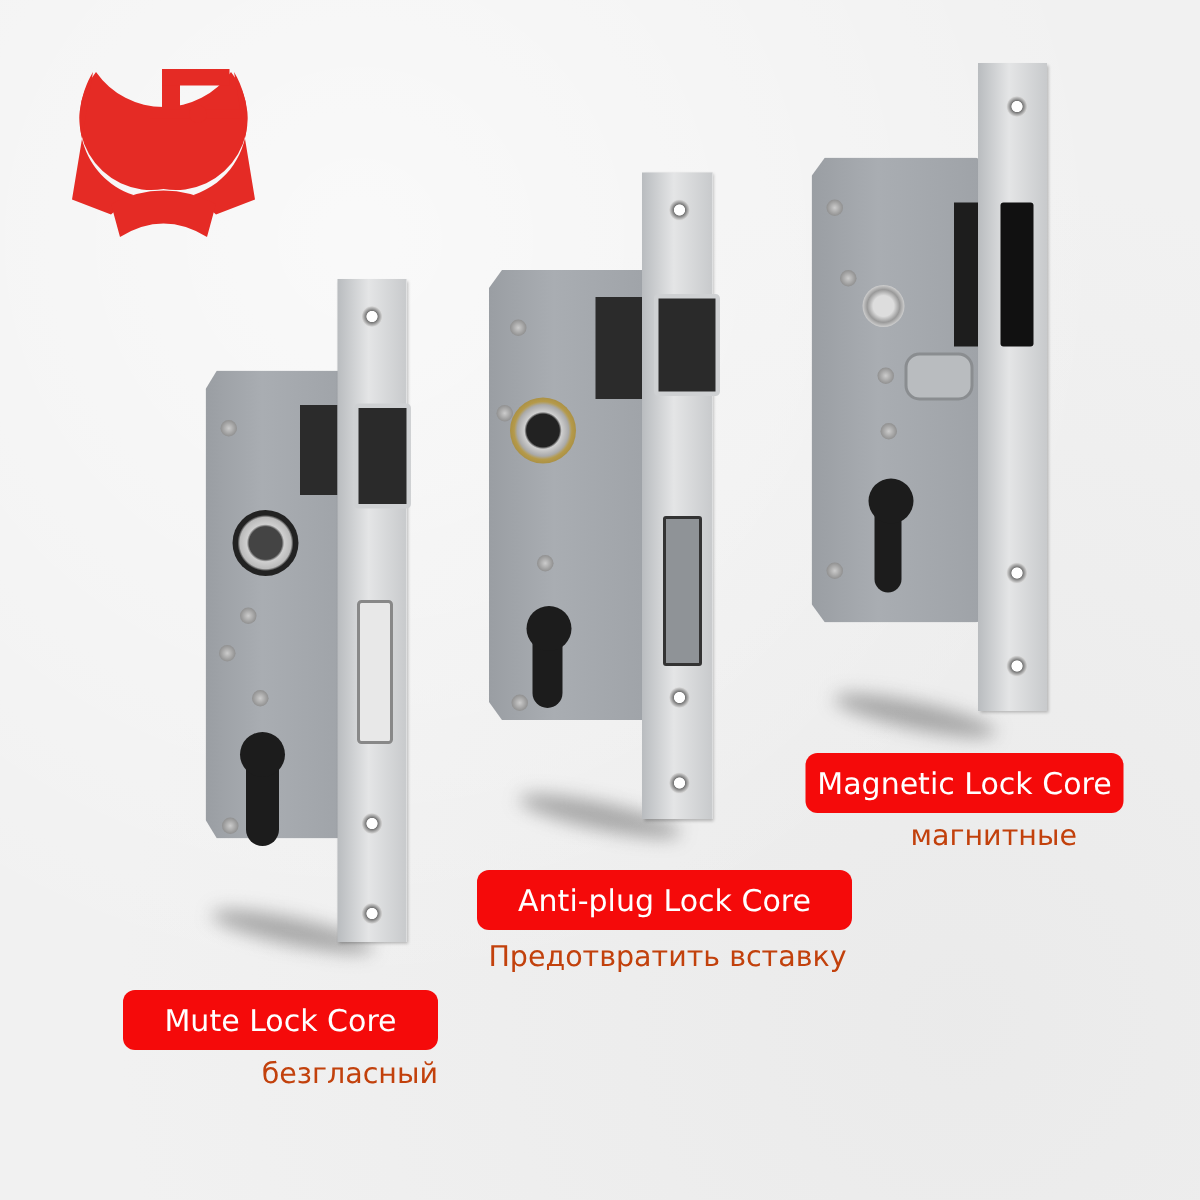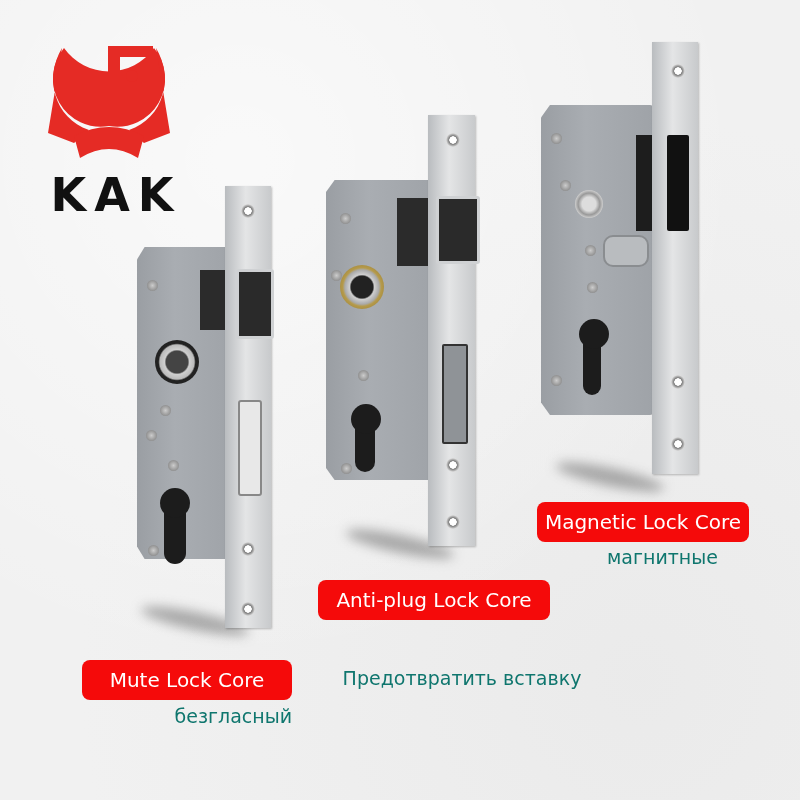--- a/index.html
+++ b/index.html
@@ -73,42 +73,41 @@
   }
 
   
   .badge {
     position: absolute; background: #f50a0a; color: #fff;
     border-radius: 8px; height: 40px; line-height: 40px;
     font-family: "DejaVu Sans", sans-serif; font-size: 20px; text-align: center;
     white-space: nowrap;
   }
   .sub {
-    position: absolute; color: #0f766e; font-family: "DejaVu Sans", sans-serif;
+    position: absolute; color: #c2410c; font-family: "DejaVu Sans", sans-serif;
     font-size: 19px; text-align: center; white-space: nowrap;
   }
 </style>
 </head>
 <body>
 
 <div class="abs logo">
   <svg viewBox="0 0 150 140">
 
     <path d="M30 30 A55 55 0 0 0 120 30 A48 48 0 0 1 75 108 A48 48 0 0 1 30 30 Z" fill="#e52b25" transform="translate(0,0)"></path>
     <path d="M28 30 C10 60 20 100 55 112 L40 125 L14 115 Z" fill="#e52b25"></path>
     <path d="M122 30 C140 60 130 100 95 112 L110 125 L136 115 Z" fill="#e52b25"></path>
     <path d="M40 118 Q75 100 110 118 L104 140 Q75 122 46 140 Z" fill="#e52b25"></path>
 
     <rect x="74" y="28" width="12" height="78" fill="#e52b25"></rect>
     <rect x="74" y="28" width="45" height="11" fill="#e52b25"></rect>
     <rect x="66" y="55" width="62" height="3" fill="#e52b25"></rect>
     <rect x="66" y="61" width="62" height="3" fill="#e52b25"></rect>
     <circle cx="98" cy="58" r="6" fill="#e52b25"></circle>
   </svg>
-  <div class="brand">KAK</div>
 </div>
 
 <div class="lock" style="left:0;top:0;">
   <div class="shadow" style="left:140px;top:612px;width:110px;"></div>
   <div class="body" style="left:137px;top:247px;width:95px;height:312px;"></div>
   <div class="spindle" style="left:155px;top:340px;width:44px;height:44px;"></div>
   <div class="cyl" style="left:164px;top:494px;width:22px;height:70px;"></div>
   <div class="screw" style="left:147px;top:280px;"></div>
   <div class="screw" style="left:160px;top:405px;"></div>
   <div class="screw" style="left:146px;top:430px;"></div>
@@ -156,17 +155,17 @@
   <div class="faceplate" style="left:652px;top:42px;width:46px;height:432px;"></div>
   <div class="hole" style="left:671px;top:64px;"></div>
   <div class="hole" style="left:671px;top:375px;"></div>
   <div class="hole" style="left:671px;top:437px;"></div>
   <div class="magnet" style="left:667px;top:135px;width:22px;height:96px;"></div>
 </div>
 
 <div class="badge" style="left:82px;top:660px;width:210px;">Mute Lock Core</div>
 <div class="sub" style="left:82px;top:705px;width:210px;text-align:right;">безгласный</div>
 
-<div class="badge" style="left:318px;top:580px;width:232px;">Anti-plug Lock Core</div>
-<div class="sub" style="left:317px;top:627px;width:290px;margin-top:40px;">Предотвратить вставку</div>
+<div class="badge" style="left:318px;top:580px;width:250px;">Anti-plug Lock Core</div>
+<div class="sub" style="left:300px;top:627px;width:290px;">Предотвратить вставку</div>
 
 <div class="badge" style="left:537px;top:502px;width:212px;">Magnetic Lock Core</div>
 <div class="sub" style="left:560px;top:546px;width:205px;">магнитные</div>
 
 </body></html>

